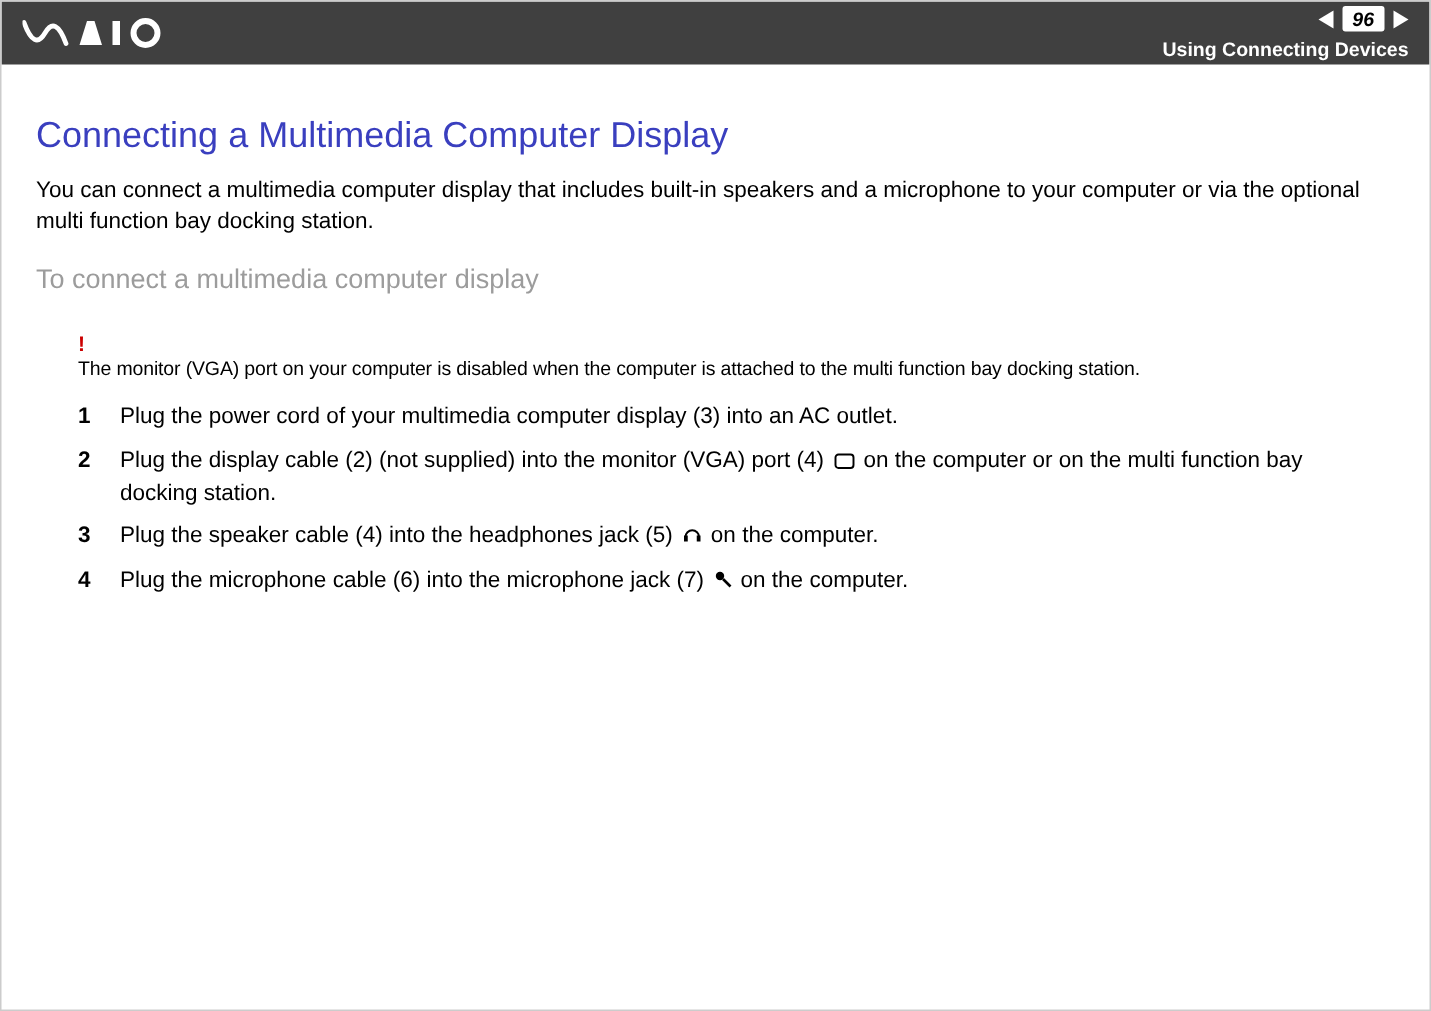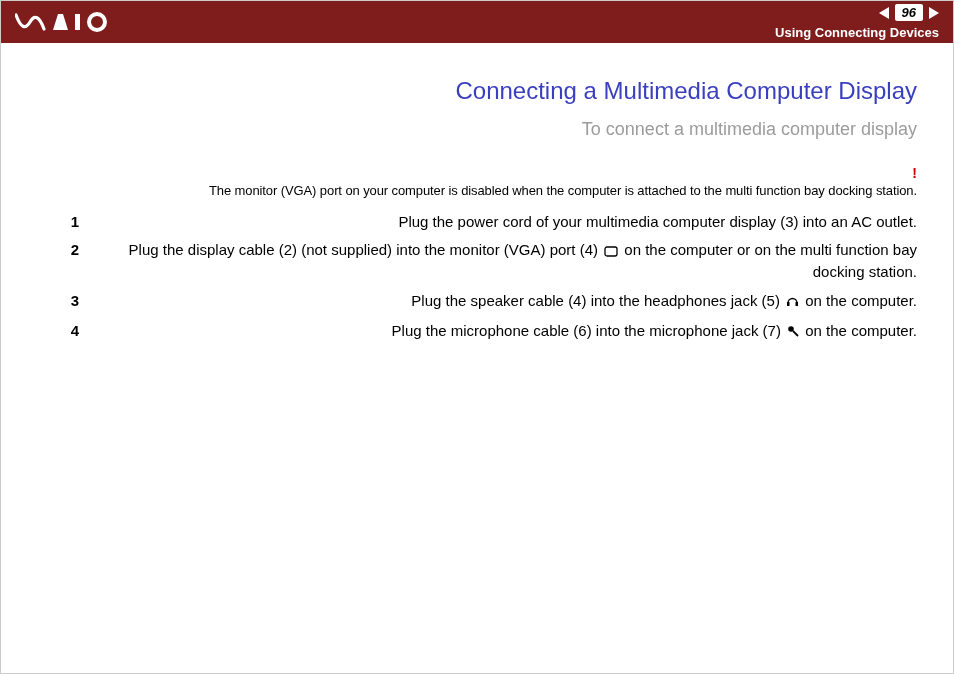--- a/index.html
+++ b/index.html
@@ -6,21 +6,21 @@
   body {
     width: 954px;
     height: 674px;
     background: #fff;
     font-family: "Helvetica Neue", Helvetica, Arial, sans-serif;
     color: #000;
     overflow: hidden;
     border: 1px solid #ccc;
   }
   .topbar {
-    background: #7f1d1d;
+    background: #404040;
     color: #fff;
     height: 42px;
     display: flex;
     align-items: center;
     padding: 0 14px 0 14px;
   }
   .logo { height: 20px; display:flex; align-items:center; }
   .spacer { flex: 1; }
   .nav-cluster { display:flex; align-items:center; gap:6px; margin-bottom:2px;}
   .arrow-left, .arrow-right {
@@ -31,24 +31,23 @@
   }
   .arrow-left { border-right: 10px solid #fff; }
   .arrow-right { border-left: 10px solid #fff; }
   .pagebox {
     background: #fff; color:#000; font-weight:bold; font-style: italic;
     font-size: 13px; padding: 1px 7px; border-radius:2px;
   }
   .rightcol { display:flex; flex-direction:column; align-items:flex-end; gap:2px; }
   .section-name { color:#fff; font-weight:bold; font-size:13px; }
   .content {
-    padding: 32px 36px 0 36px;
+    padding: 32px 36px 0 23px;
     font-size: 15px;
     line-height: 1.35;
-    text-align: right;
   }
   h1.main-heading {
     color: #3a3fbf;
     font-weight: 400;
     font-size: 24px;
     margin-bottom: 10px;
   }
   .intro { margin-bottom: 16px; }
   h2.sub-heading {
     color: #9c9c9c;
@@ -97,20 +96,21 @@
       <div class="arrow-left"></div>
       <div class="pagebox">96</div>
       <div class="arrow-right"></div>
     </div>
     <div class="section-name">Using Connecting Devices</div>
   </div>
 </div>
 
 <div class="content">
   <h1 class="main-heading">Connecting a Multimedia Computer Display</h1>
+  <p class="intro">You can connect a multimedia computer display that includes built-in speakers and a microphone to your computer or via the optional multi function bay docking station.</p>
   <h2 class="sub-heading">To connect a multimedia computer display</h2>
 
   <div class="warn-row">
     <span class="warn-mark">!</span>
     <span class="warn-text">The monitor (VGA) port on your computer is disabled when the computer is attached to the multi function bay docking station.</span>
   </div>
 
   <ol class="steps">
     <li>
       <span class="num">1</span>

